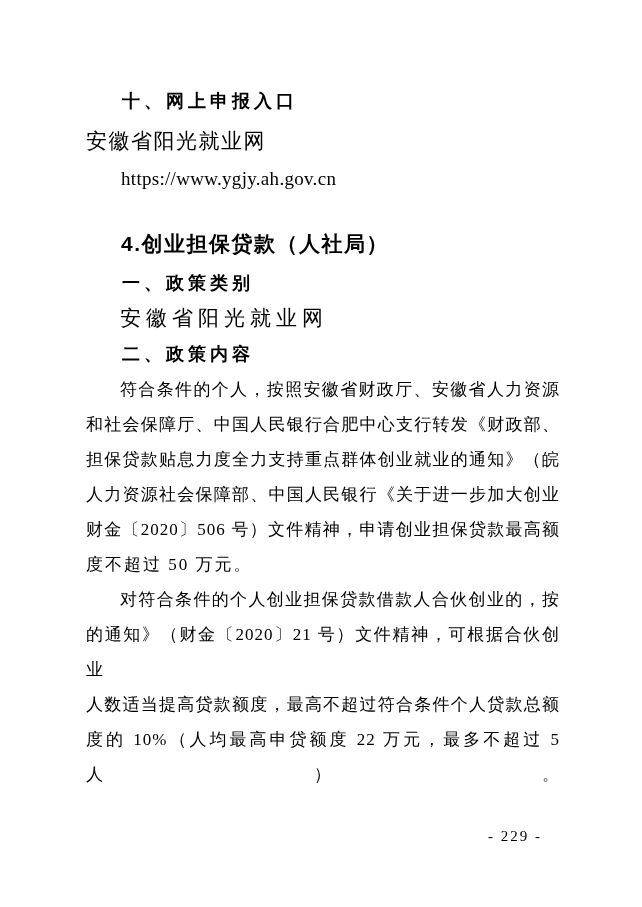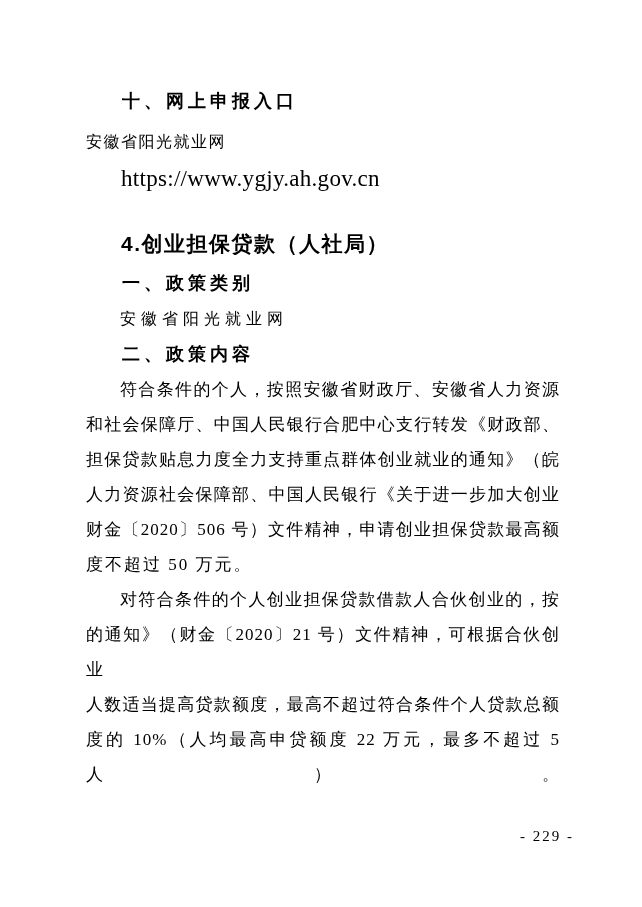--- a/index.html
+++ b/index.html
@@ -32,44 +32,44 @@
     font-family: "Liberation Sans", "DejaVu Sans", sans-serif;
     font-size: 21px;
     line-height: 42px;
     font-weight: 600;
     letter-spacing: 1.5px;
     padding-left: 35px;
     margin-top: 27px;
   }
   
   .body-line {
-    font-size: 16px;
+    font-size: 21px;
     line-height: 35px;
   }
   .body-line.site { margin-top: 5px; letter-spacing: 1.5px; }
-  .body-line.url  { margin-top: 2px; padding-left: 35px; font-size: 23px; letter-spacing: 0.3px; }
+  .body-line.url  { margin-top: 2px; padding-left: 35px; font-size: 19px; letter-spacing: 0.3px; }
   .body-line.wide { letter-spacing: 5px; padding-left: 34px; }
   
   .pline {
     font-size: 17px;
     line-height: 35px;
     letter-spacing: 1px;
     text-align: justify;
     text-align-last: justify;
   }
   .pline.first { padding-left: 34px; }
   .pline.short-last {
     text-align: center;
     text-align-last: left;
     letter-spacing: 2px;
   }
   .footer {
     position: absolute;
     top: 828px;
-    right: 68px;
+    right: 100px;
     font-size: 15px;
     letter-spacing: 2px;
     font-family: "Liberation Serif", "DejaVu Serif", serif;
   }
 </style>
 </head>
 <body>
 
 <div class="page">
   <div class="content">

